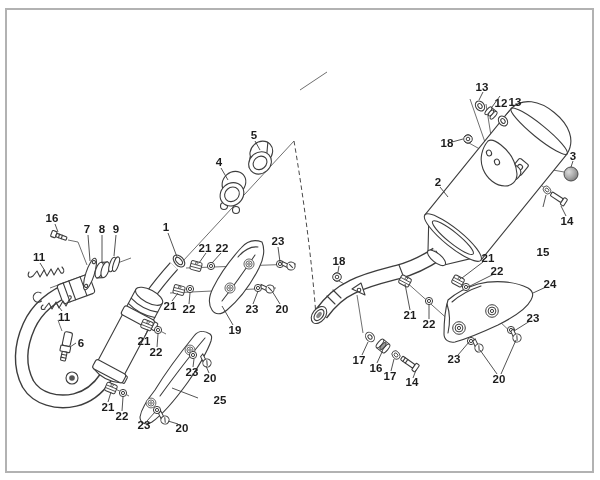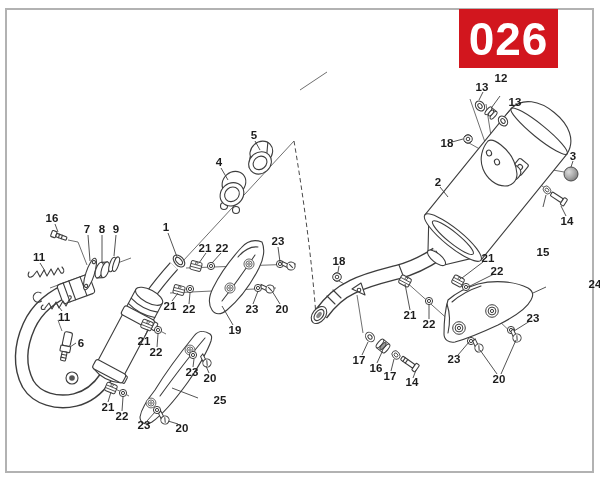--- a/index.html
+++ b/index.html
@@ -379,36 +379,35 @@
       <span class="part-label" style="left: 144px; top: 341px;">21</span>
       <span class="part-label" style="left: 156px; top: 352px;">22</span>
       <span class="part-label" style="left: 192px; top: 372px;">23</span>
       <span class="part-label" style="left: 210px; top: 378px;">20</span>
       <span class="part-label" style="left: 220px; top: 400px;">25</span>
       <span class="part-label" style="left: 108px; top: 407px;">21</span>
       <span class="part-label" style="left: 122px; top: 416px;">22</span>
       <span class="part-label" style="left: 144px; top: 425px;">23</span>
       <span class="part-label" style="left: 182px; top: 428px;">20</span>
       <span class="part-label" style="left: 482px; top: 87px;">13</span>
-      <span class="part-label" style="left: 501px; top: 78px;">12</span>
+      <span class="part-label" style="left: 501px; top: 103px;">12</span>
       <span class="part-label" style="left: 515px; top: 102px;">13</span>
       <span class="part-label" style="left: 447px; top: 143px;">18</span>
       <span class="part-label" style="left: 573px; top: 156px;">3</span>
       <span class="part-label" style="left: 438px; top: 182px;">2</span>
       <span class="part-label" style="left: 543px; top: 212px; margin-top: 40px;">15</span>
       <span class="part-label" style="left: 567px; top: 221px;">14</span>
       <span class="part-label" style="left: 339px; top: 261px;">18</span>
       <span class="part-label" style="left: 488px; top: 258px;">21</span>
       <span class="part-label" style="left: 497px; top: 271px;">22</span>
-      <span class="part-label" style="left: 550px; top: 284px; margin-left: 45px;">24</span>
+      <span class="part-label" style="left: 550px; top: 284px;">24</span>
       <span class="part-label" style="left: 410px; top: 315px;">21</span>
       <span class="part-label" style="left: 429px; top: 324px;">22</span>
       <span class="part-label" style="left: 533px; top: 318px;">23</span>
       <span class="part-label" style="left: 454px; top: 359px;">23</span>
       <span class="part-label" style="left: 499px; top: 379px;">20</span>
       <span class="part-label" style="left: 359px; top: 360px;">17</span>
       <span class="part-label" style="left: 376px; top: 368px;">16</span>
       <span class="part-label" style="left: 390px; top: 376px;">17</span>
       <span class="part-label" style="left: 412px; top: 382px;">14</span>
     </div>
 
-  <div class="badge" style="background: rgb(210, 22, 30); color: rgb(255, 255, 255);">026</div>
 </div>
 
 </body></html>

